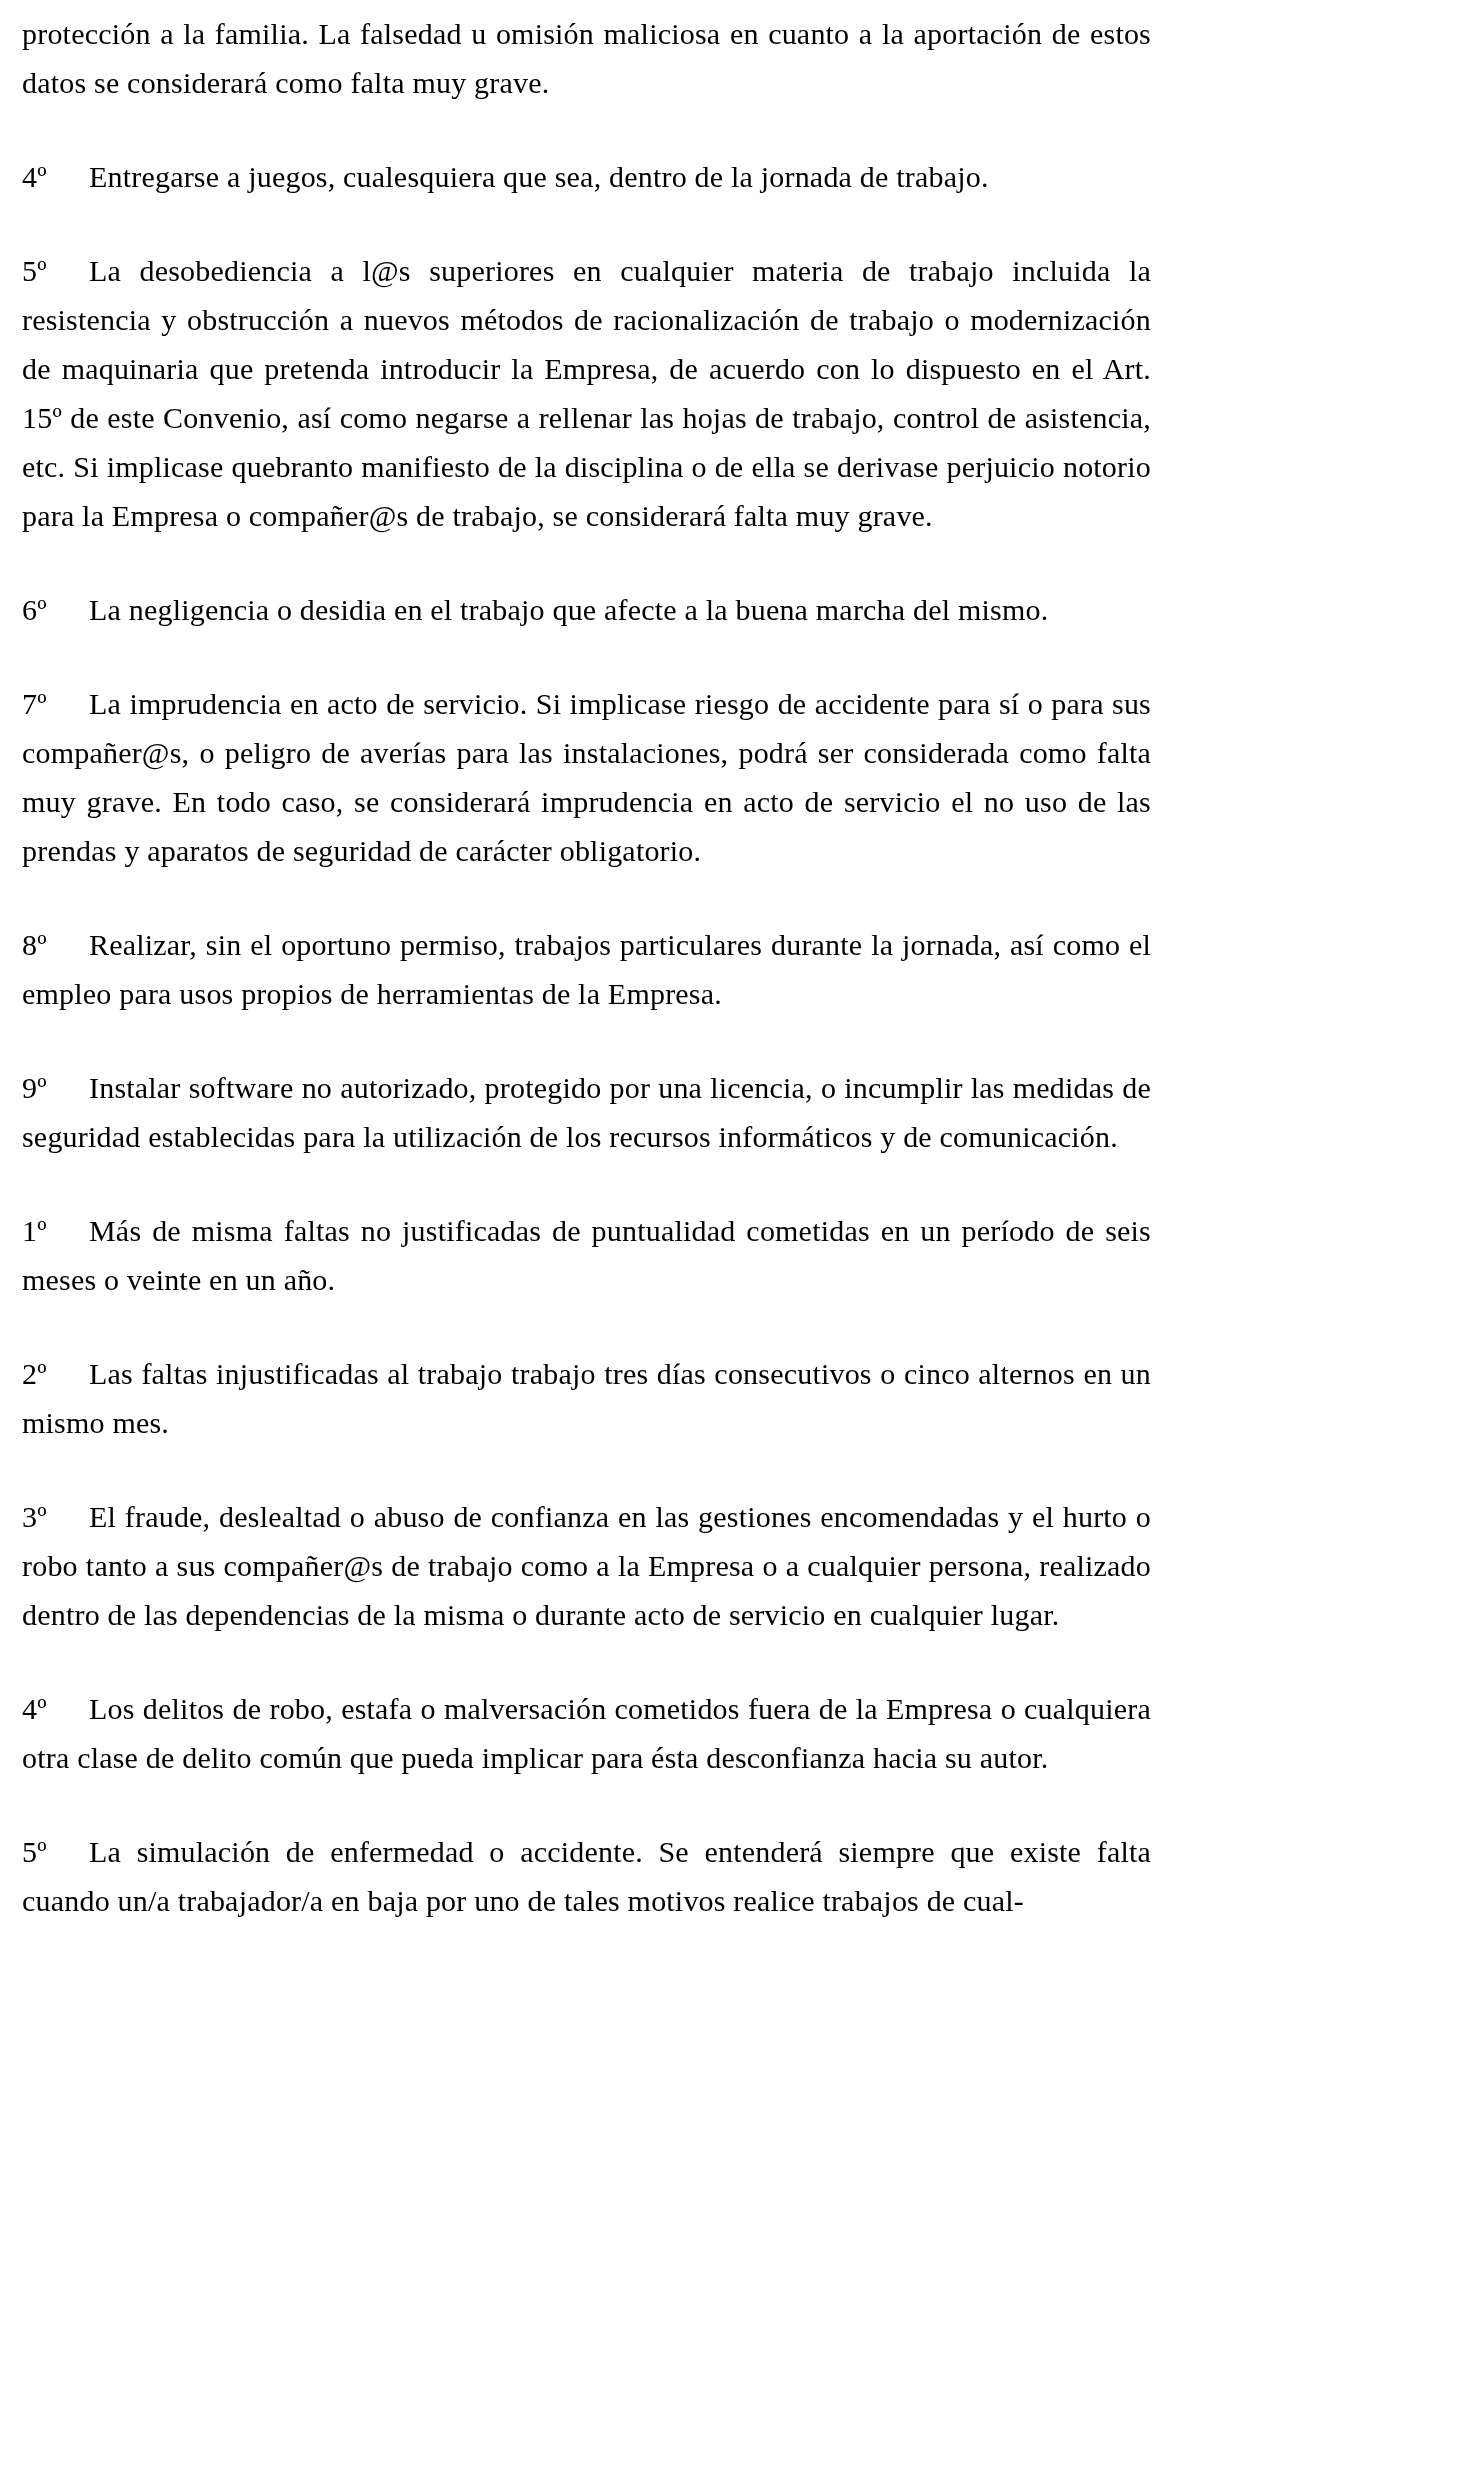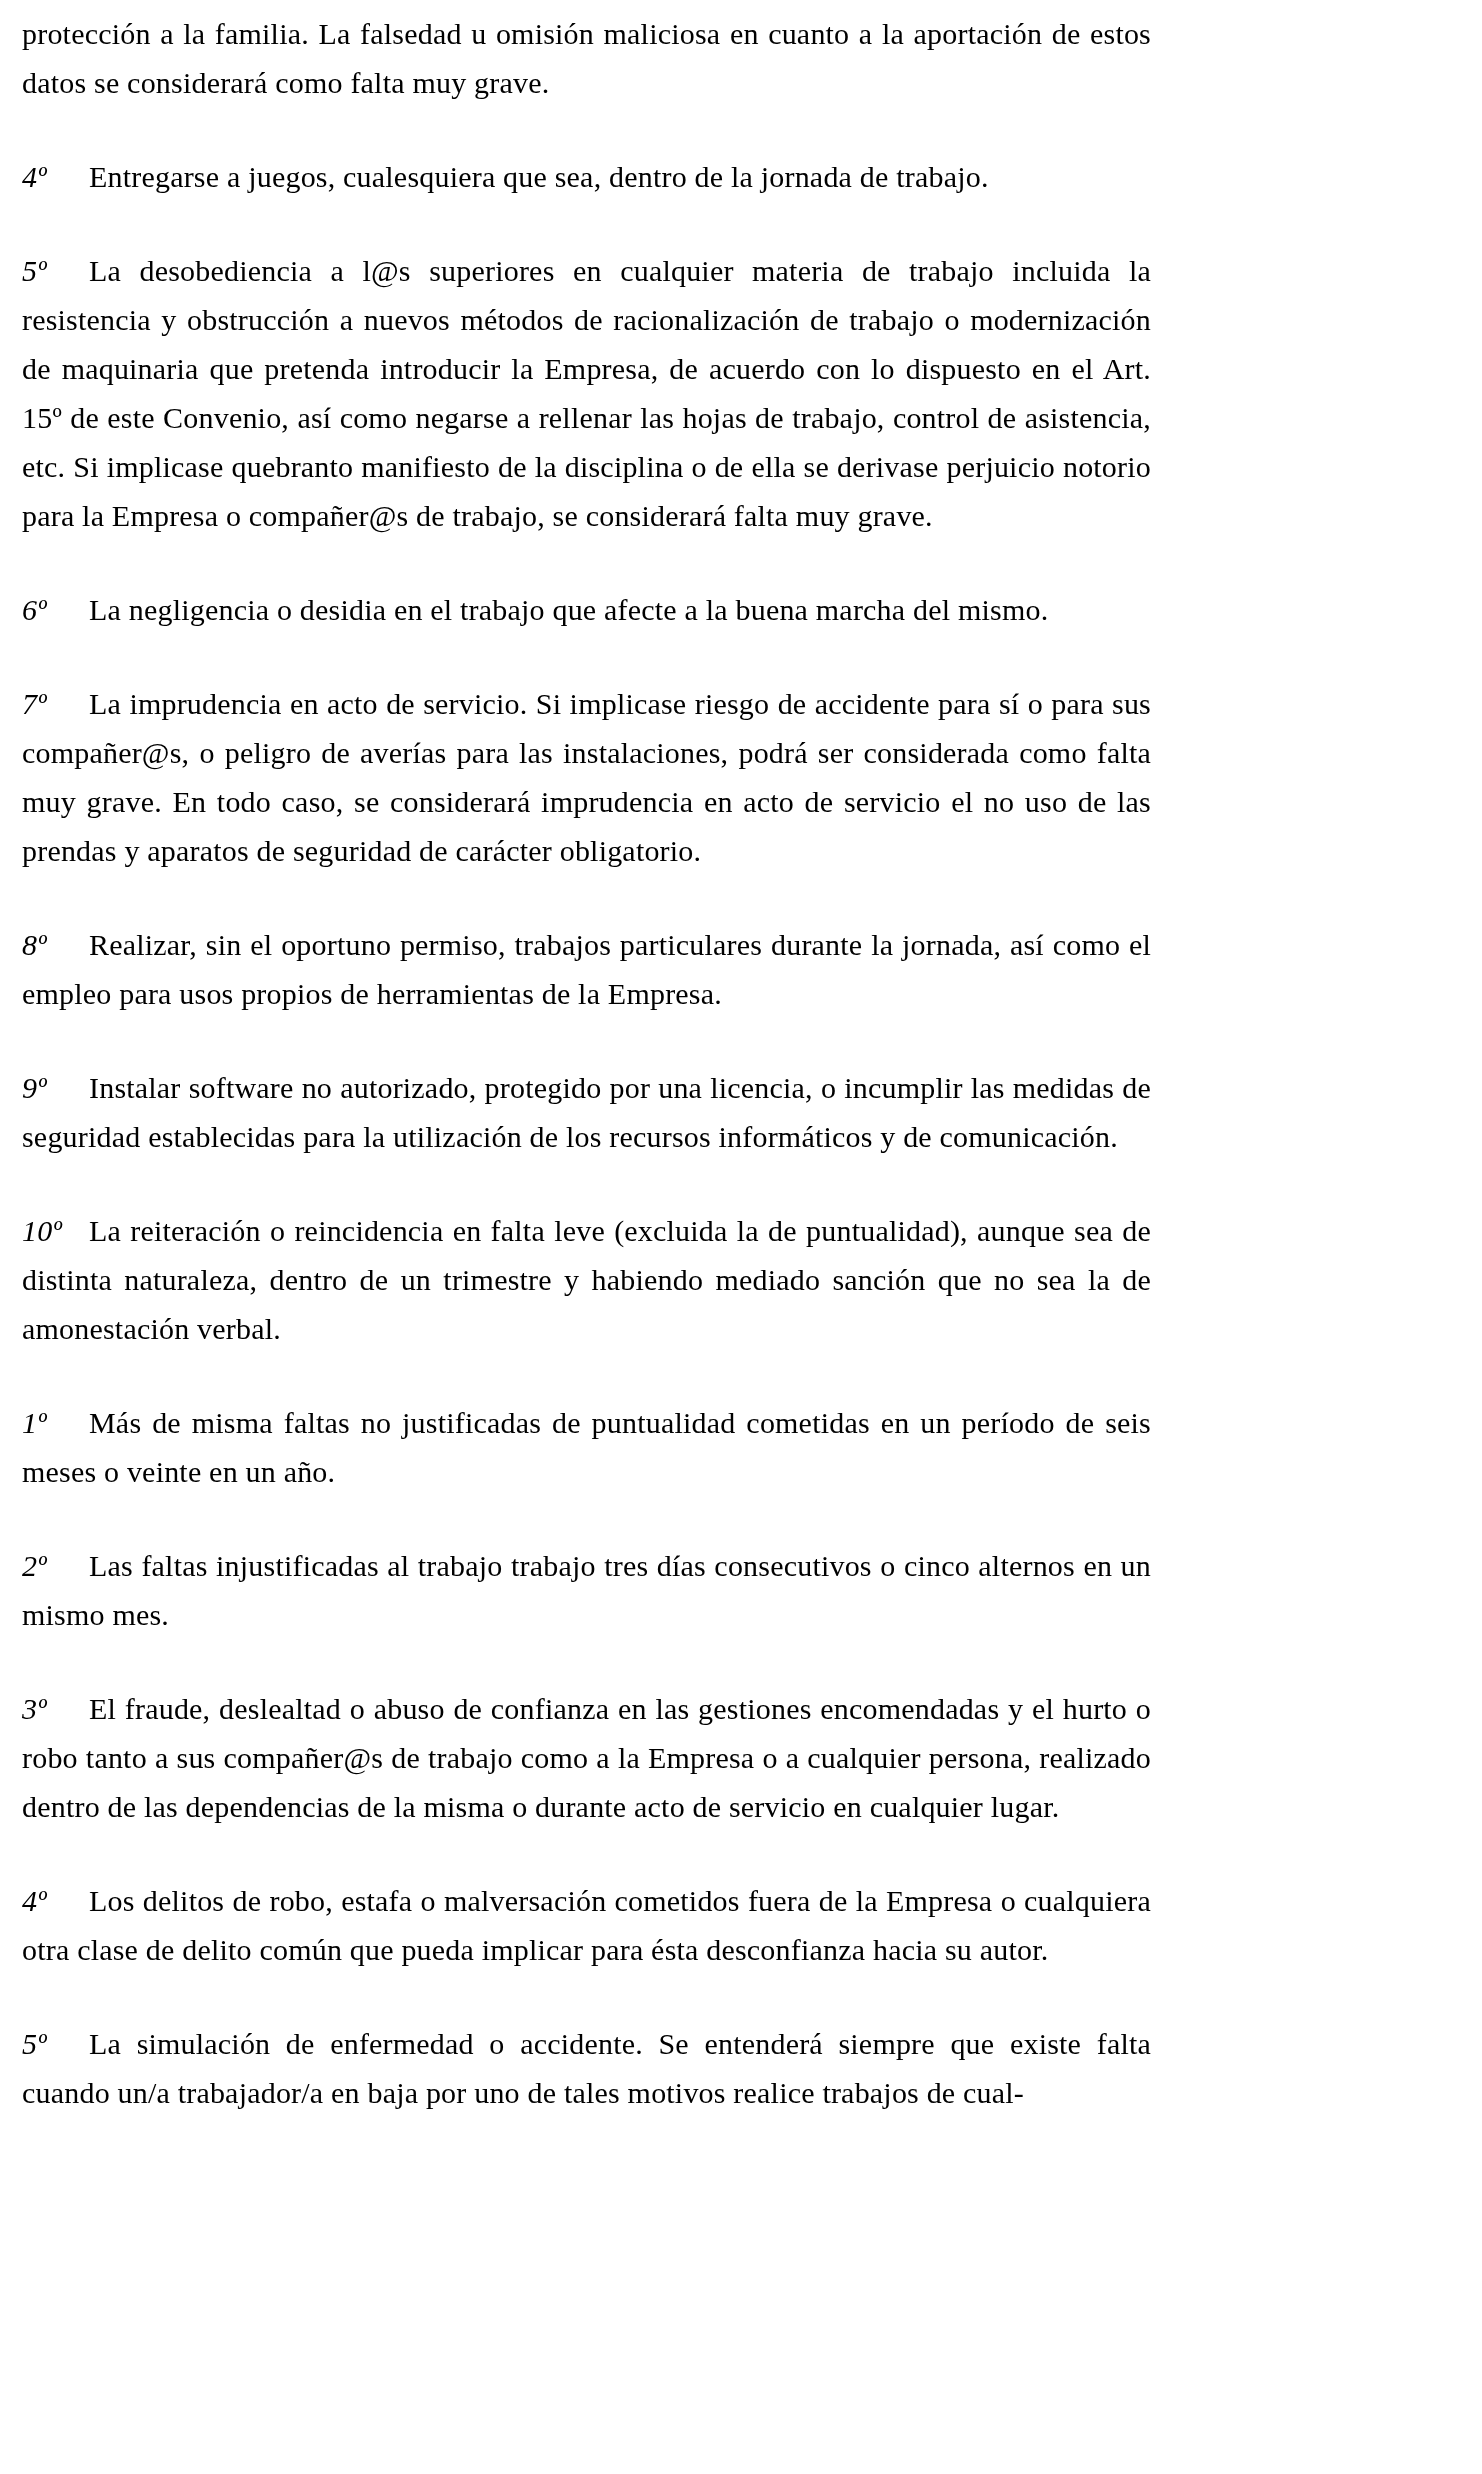--- a/index.html
+++ b/index.html
@@ -22,21 +22,20 @@
   .para {
     margin: 0 0 45px 0;
     font-size: 30px;
     line-height: 49px;
     text-align: justify;
     letter-spacing: 0.2px;
   }
   .num {
     display: inline-block;
     min-width: 67px;
-    font-style: italic;
   }
   .heading .prefix {
     font-weight: bold;
     margin-right: 12px;
   }
   .heading .title {
     font-weight: bold;
     text-decoration: underline;
   }
 </style>
@@ -52,21 +51,20 @@
   <p class="para"><span class="num">5º</span><span>La desobediencia a l@s superiores en cualquier materia de trabajo incluida la resistencia y obstrucción a nuevos métodos de racionalización de trabajo o modernización de maquinaria que pretenda introducir la Empresa, de acuerdo con lo dispuesto en el Art. 15º de este Convenio, así como negarse a rellenar las hojas de trabajo, control de asistencia, etc. Si implicase quebranto manifiesto de la disciplina o de ella se derivase perjuicio notorio para la Empresa o compañer@s de trabajo, se considerará falta muy grave.</span></p>
 
   <p class="para"><span class="num">6º</span><span>La negligencia o desidia en el trabajo que afecte a la buena marcha del mismo.</span></p>
 
   <p class="para"><span class="num">7º</span><span>La imprudencia en acto de servicio. Si implicase riesgo de accidente para sí o para sus compañer@s, o peligro de averías para las instalaciones, podrá ser considerada como falta muy grave. En todo caso, se considerará imprudencia en acto de servicio el no uso de las prendas y aparatos de seguridad de carácter obligatorio.</span></p>
 
   <p class="para"><span class="num">8º</span><span>Realizar, sin el oportuno permiso, trabajos particulares durante la jornada, así como el empleo para usos propios de herramientas de la Empresa.</span></p>
 
   <p class="para"><span class="num">9º</span><span>Instalar software no autorizado, protegido por una licencia, o incumplir las medidas de seguridad establecidas para la utilización de los recursos informáticos y de comunicación.</span></p>
 
-  <p class="para"><span class="num">10º</span><span>La reiteración o reincidencia en falta leve (excluida la de puntualidad), aunque sea de distinta naturaleza, dentro de un trimestre y habiendo mediado sanción que no sea la de amonestación verbal.</span></p>
 
 
   <p class="para"><span class="num">1º</span><span>Más de misma faltas no justificadas de puntualidad cometidas en un período de seis meses o veinte en un año.</span></p>
 
   <p class="para"><span class="num">2º</span><span>Las faltas injustificadas al trabajo trabajo tres días consecutivos o cinco alternos en un mismo mes.</span></p>
 
   <p class="para"><span class="num">3º</span><span>El fraude, deslealtad o abuso de confianza en las gestiones encomendadas y el hurto o robo tanto a sus compañer@s de trabajo como a la Empresa o a cualquier persona, realizado dentro de las dependencias de la misma o durante acto de servicio en cualquier lugar.</span></p>
 
   <p class="para"><span class="num">4º</span><span>Los delitos de robo, estafa o malversación cometidos fuera de la Empresa o cualquiera otra clase de delito común que pueda implicar para ésta desconfianza hacia su autor.</span></p>
 

